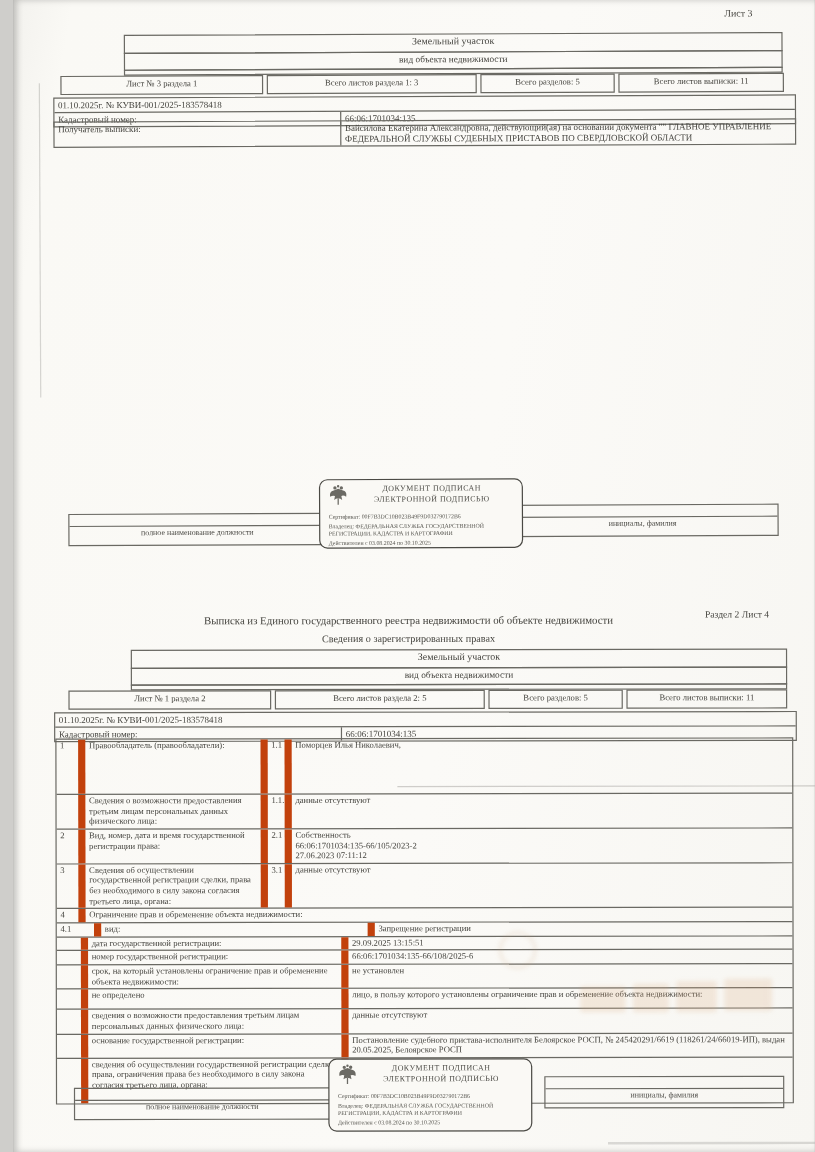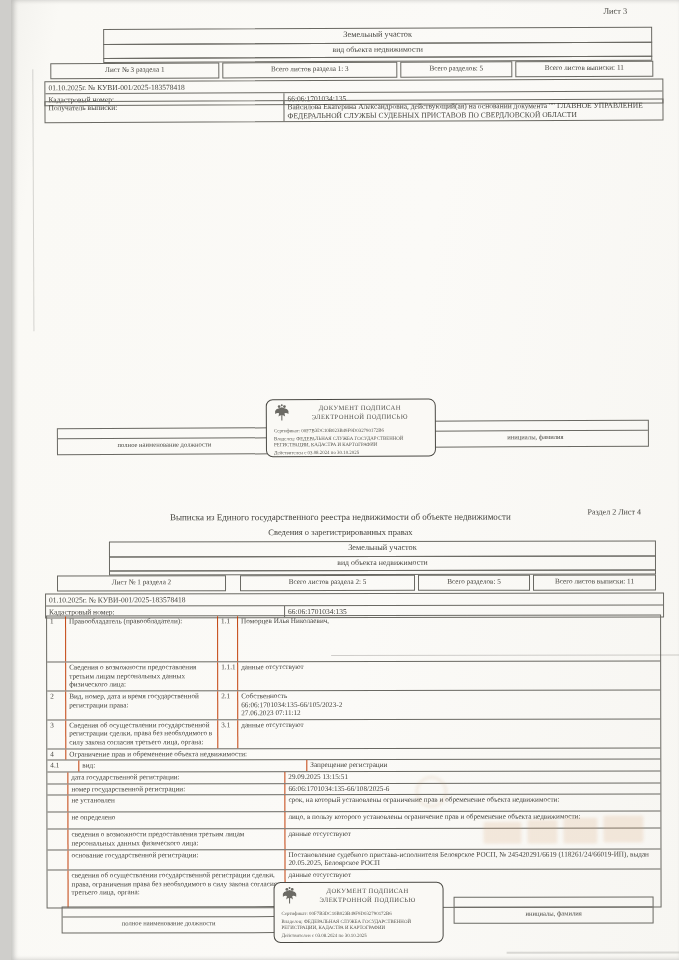--- a/index.html
+++ b/index.html
@@ -33,21 +33,21 @@
   .kv>div{padding:1px 3px;font-size:7.5px;line-height:1.2;}
   .kv>div+div{border-left:1px solid #6a6963;}
   .rule{border-top:1px solid #6a6963;}
   
   .rtbl{position:absolute;border:1px solid #6a6963;}
   .rrow{display:grid;grid-template-columns:18px 152px 20px 1fr;}
   .r4row{display:grid;grid-template-columns:18px 1fr;}
   .srow{display:grid;grid-template-columns:20px 217px 1fr;}
   .rtbl .rrow+div,.rtbl div+.rrow,.rtbl .srow+div,.rtbl div+.srow,.rtbl div+.r4row{border-top:1px solid #6a6963;}
   .rtbl div>div{padding:1px 3px;font-size:7.2px;line-height:1.2;}
-  .rtbl .rrow>div+div,.rtbl .srow>div+div,.rtbl .r4row>div+div{border-left:1px solid #c2410c;}
+  .rtbl .rrow>div+div,.rtbl .srow>div+div,.rtbl .r4row>div+div{border-left:6px solid #c2410c;}
   .pre{white-space:pre-line;}
   
   .stamp{
     position:absolute;width:170px;height:58px;box-sizing:border-box;
     border:1.6px solid #4a4944;border-radius:7px;
     background:#faf9f5;z-index:6;padding:4px 7px 2px;
   }
   .stamp-head{display:flex;align-items:flex-start;}
   .eagle{flex:0 0 18px;margin-top:-1px;}
   .stamp-titles{flex:1;text-align:center;}
@@ -144,21 +144,21 @@
   <div class="center-line" style="top:512px;font-size:9px;">Выписка из Единого государственного реестра недвижимости об объекте недвижимости</div>
   <div class="center-line" style="top:527px;font-size:8.5px;">Сведения о зарегистрированных правах</div>
 
   <div class="hrow hrow1" style="left:108px;top:541px;width:545px;height:13px;">Земельный участок</div>
   <div class="hrow hrow2" style="left:108px;top:556px;width:545px;height:12px;">вид объекта недвижимости</div>
   <div class="hrow hthin" style="left:108px;top:570px;width:545px;"></div>
 
   <div class="hcells" style="left:56px;top:562px;width:599px;top:563px;"></div>
   <div class="hcells" style="left:56px;top:575px;width:599px;">
     <div class="hcell" style="width:167px;">Лист № 1 раздела 2</div>
-    <div class="hcell" style="width:173px;margin-left:11px;">Всего листов раздела 2: 5</div>
+    <div class="hcell" style="width:173px;">Всего листов раздела 2: 5</div>
     <div class="hcell" style="width:110px;">Всего разделов: 5</div>
     <div class="hcell" style="flex:1;">Всего листов выписки: 11</div>
   </div>
 
   <div class="kvtbl" style="left:44px;top:593px;width:617px;">
     <div class="kv" style="grid-template-columns:1fr;">
       <div>01.10.2025г. № КУВИ-001/2025-183578418</div>
     </div>
     <div class="kv rule">
       <div>Кадастровый номер:</div>
@@ -213,22 +213,22 @@
       <div>дата государственной регистрации:</div>
       <div>29.09.2025 13:15:51</div>
     </div>
     <div class="srow" style="min-height:9px;">
       <div></div>
       <div>номер государственной регистрации:</div>
       <div>66:06:1701034:135-66/108/2025-6</div>
     </div>
     <div class="srow" style="min-height:16px;">
       <div></div>
+      <div>срок, на который установлены ограничение прав и обременение объекта недвижимости:</div>
       <div>не установлен</div>
-      <div>срок, на который установлены ограничение прав и обременение объекта недвижимости:</div>
     </div>
     <div class="srow" style="min-height:16px;">
       <div></div>
       <div>не определено</div>
       <div>лицо, в пользу которого установлены ограничение прав и обременение объекта недвижимости:</div>
     </div>
     <div class="srow" style="min-height:16px;">
       <div></div>
       <div>сведения о возможности предоставления третьим лицам персональных данных физического лица:</div>
       <div>данные отсутствуют</div>

